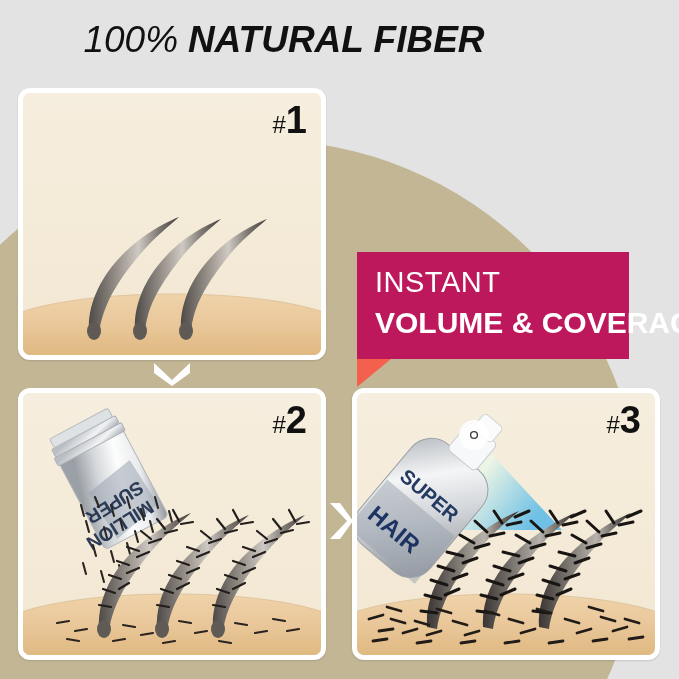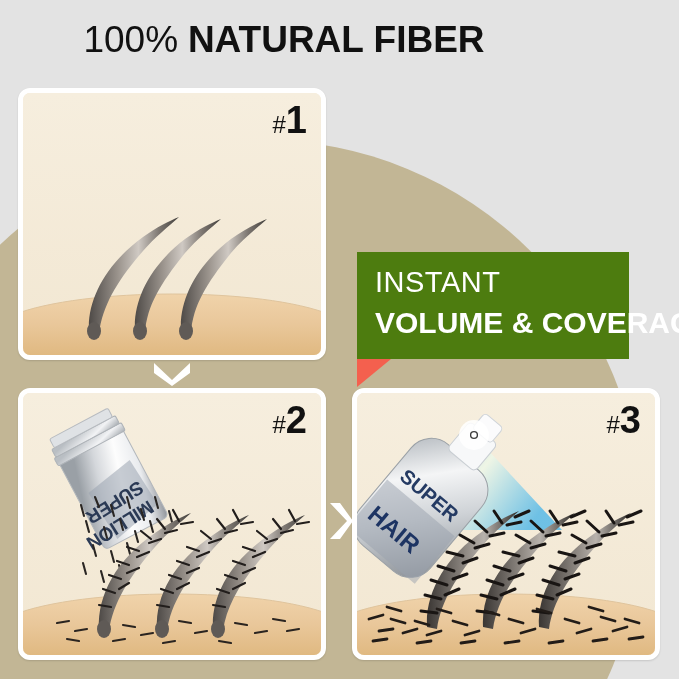--- a/index.html
+++ b/index.html
@@ -25,20 +25,21 @@
   #title{
     position:absolute;
     left:0; top:20px; width:568px;
     text-align:center;
     z-index:6;
     white-space:nowrap;
     color:#111;
     font-size:37px;
     line-height:40px;
     letter-spacing:-0.5px;
+    font-style:italic;
   }
   #title .light{ font-weight:400; letter-spacing:0px; }
   #title .bold { font-weight:700; letter-spacing:0px; }
 
   
   .panel{
     position:absolute;
     background:#f3ead8;
     border:5px solid #ffffff;
     border-radius:12px;
@@ -64,21 +65,21 @@
   .panel-num .dig { font-size:38px; font-weight:700; }
 
   .scene{ position:absolute; inset:0; }
   .scene svg{ display:block; width:100%; height:100%; }
 
   
   #banner{
     position:absolute;
     left:357px; top:252px;
     width:272px; height:107px;
-    background:#4d7c0f;
+    background:#be185d;
     z-index:5;
   }
   #banner-tail{
     position:absolute;
     left:357px; top:359px;
     width:34px; height:28px;
     background:#f4604e;
     z-index:5;
     clip-path:polygon(0 0, 100% 0, 0 100%);
   }

